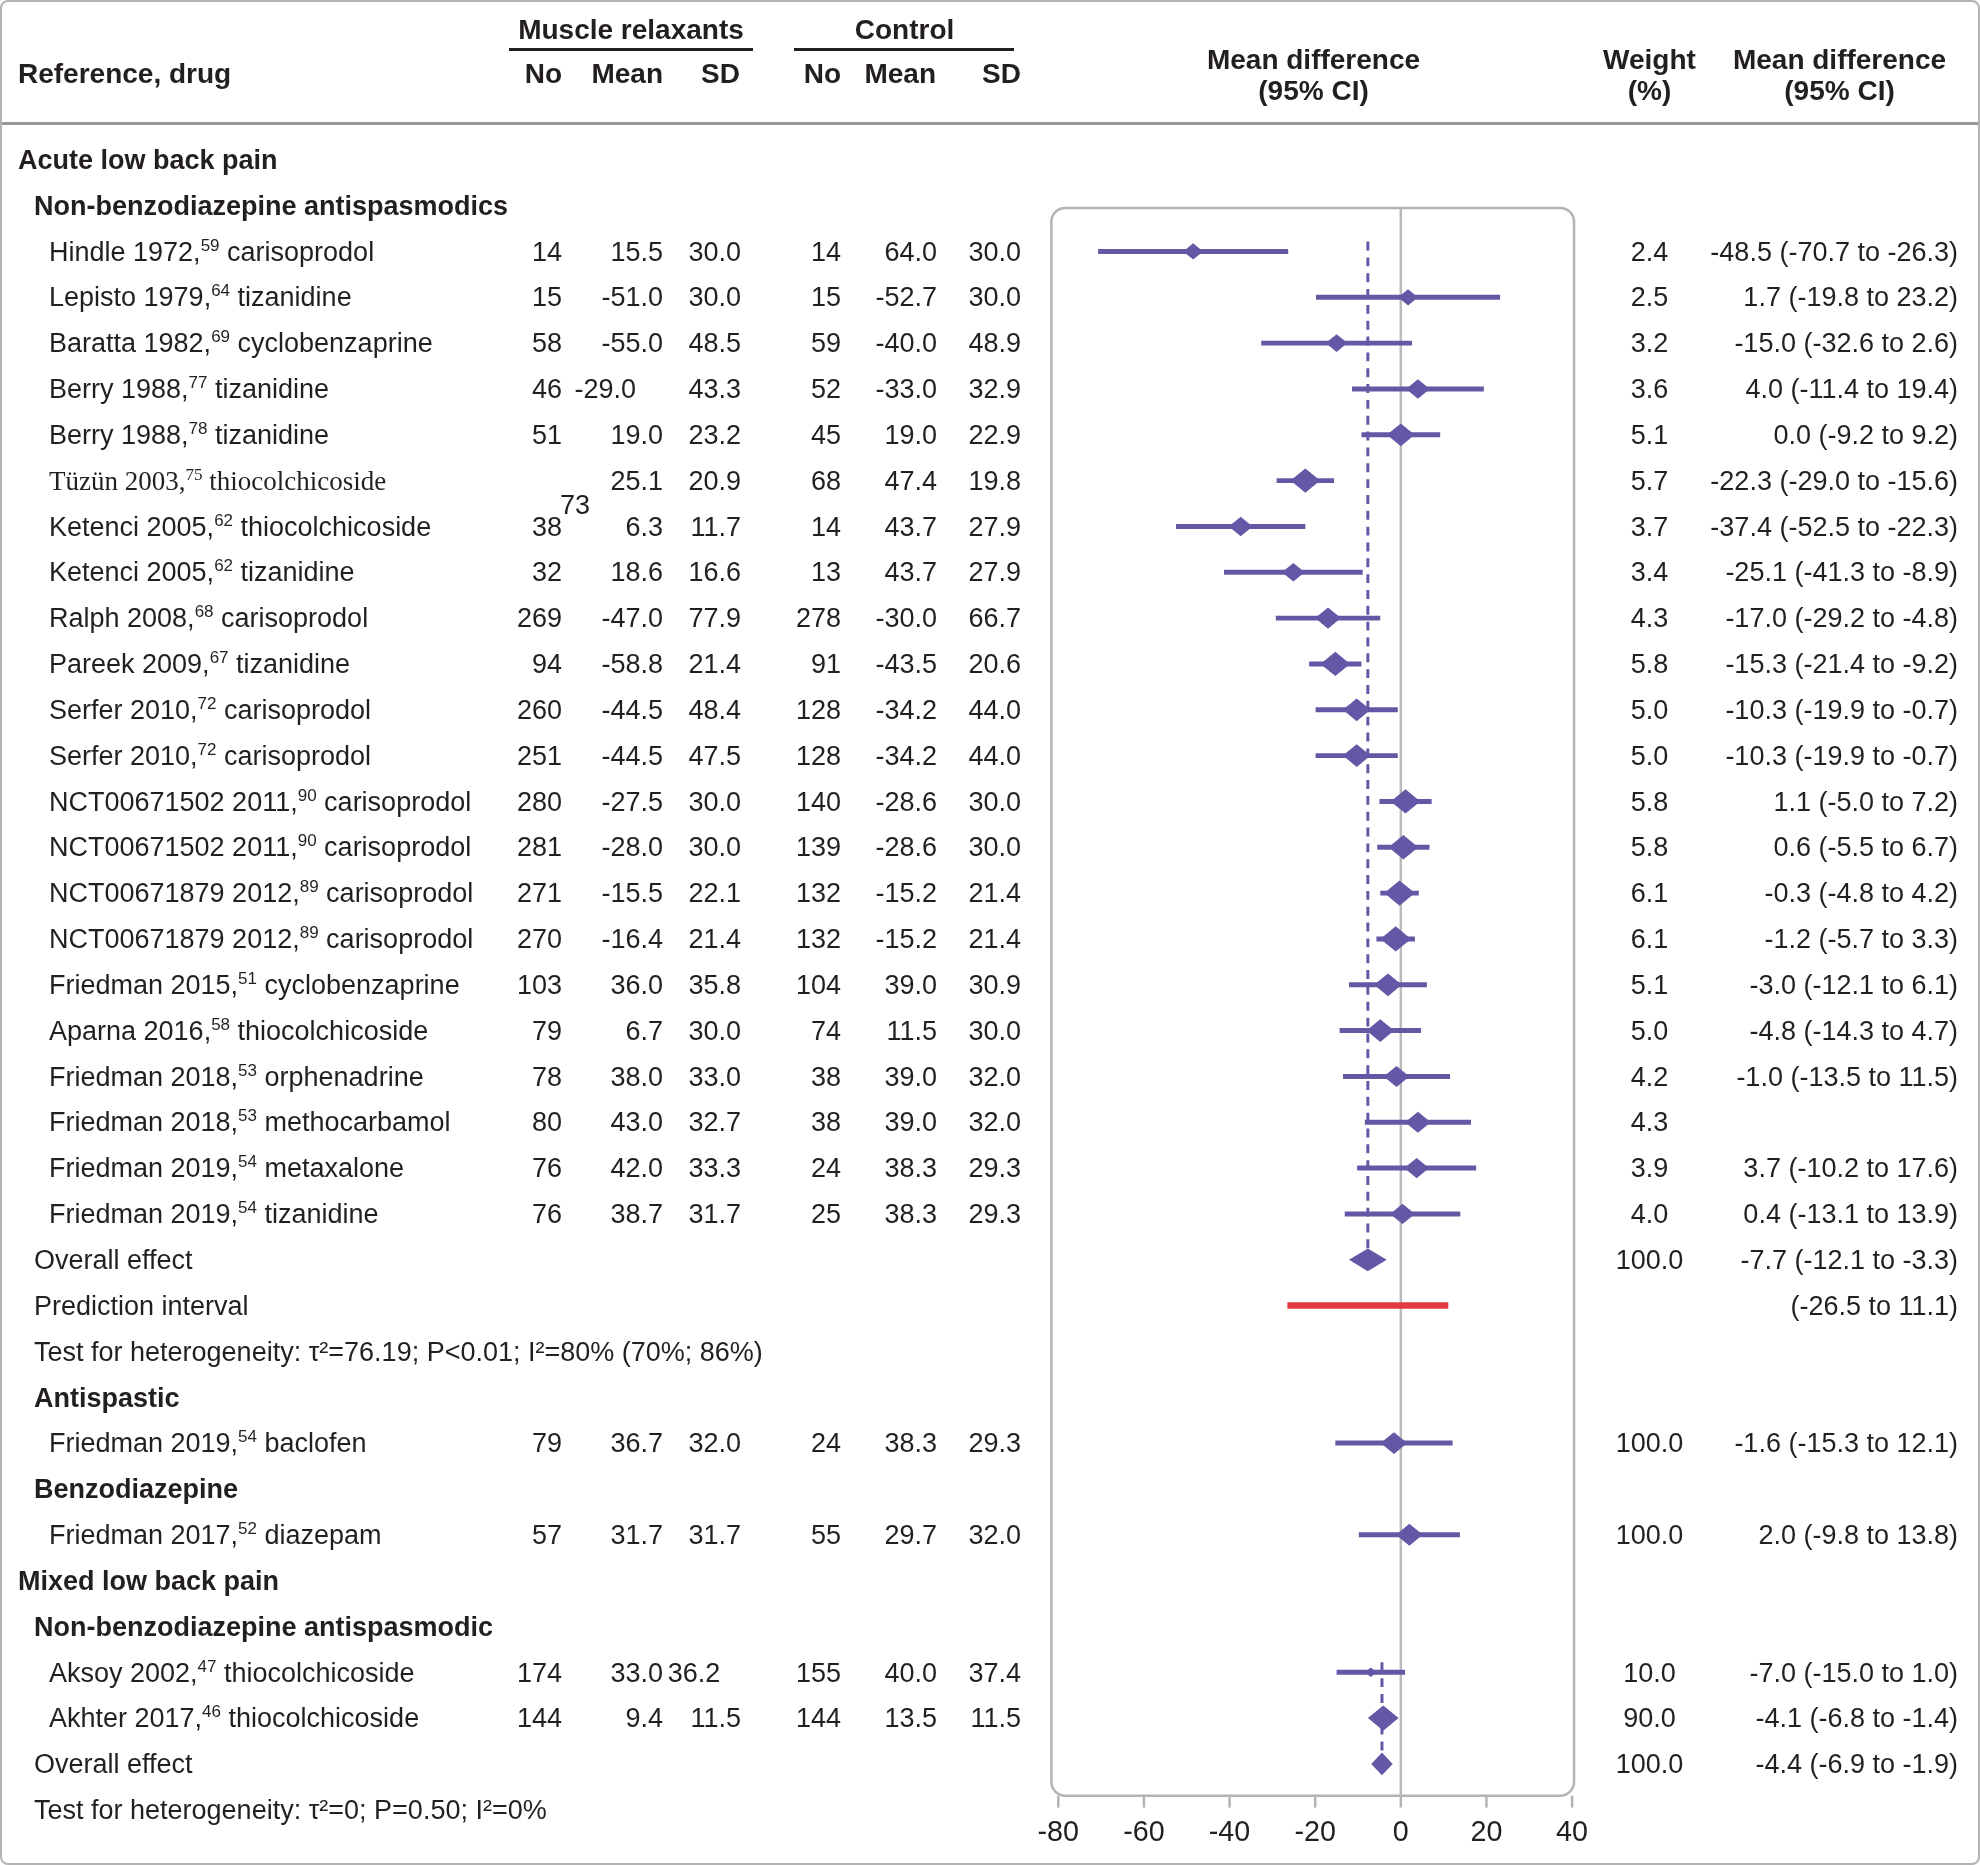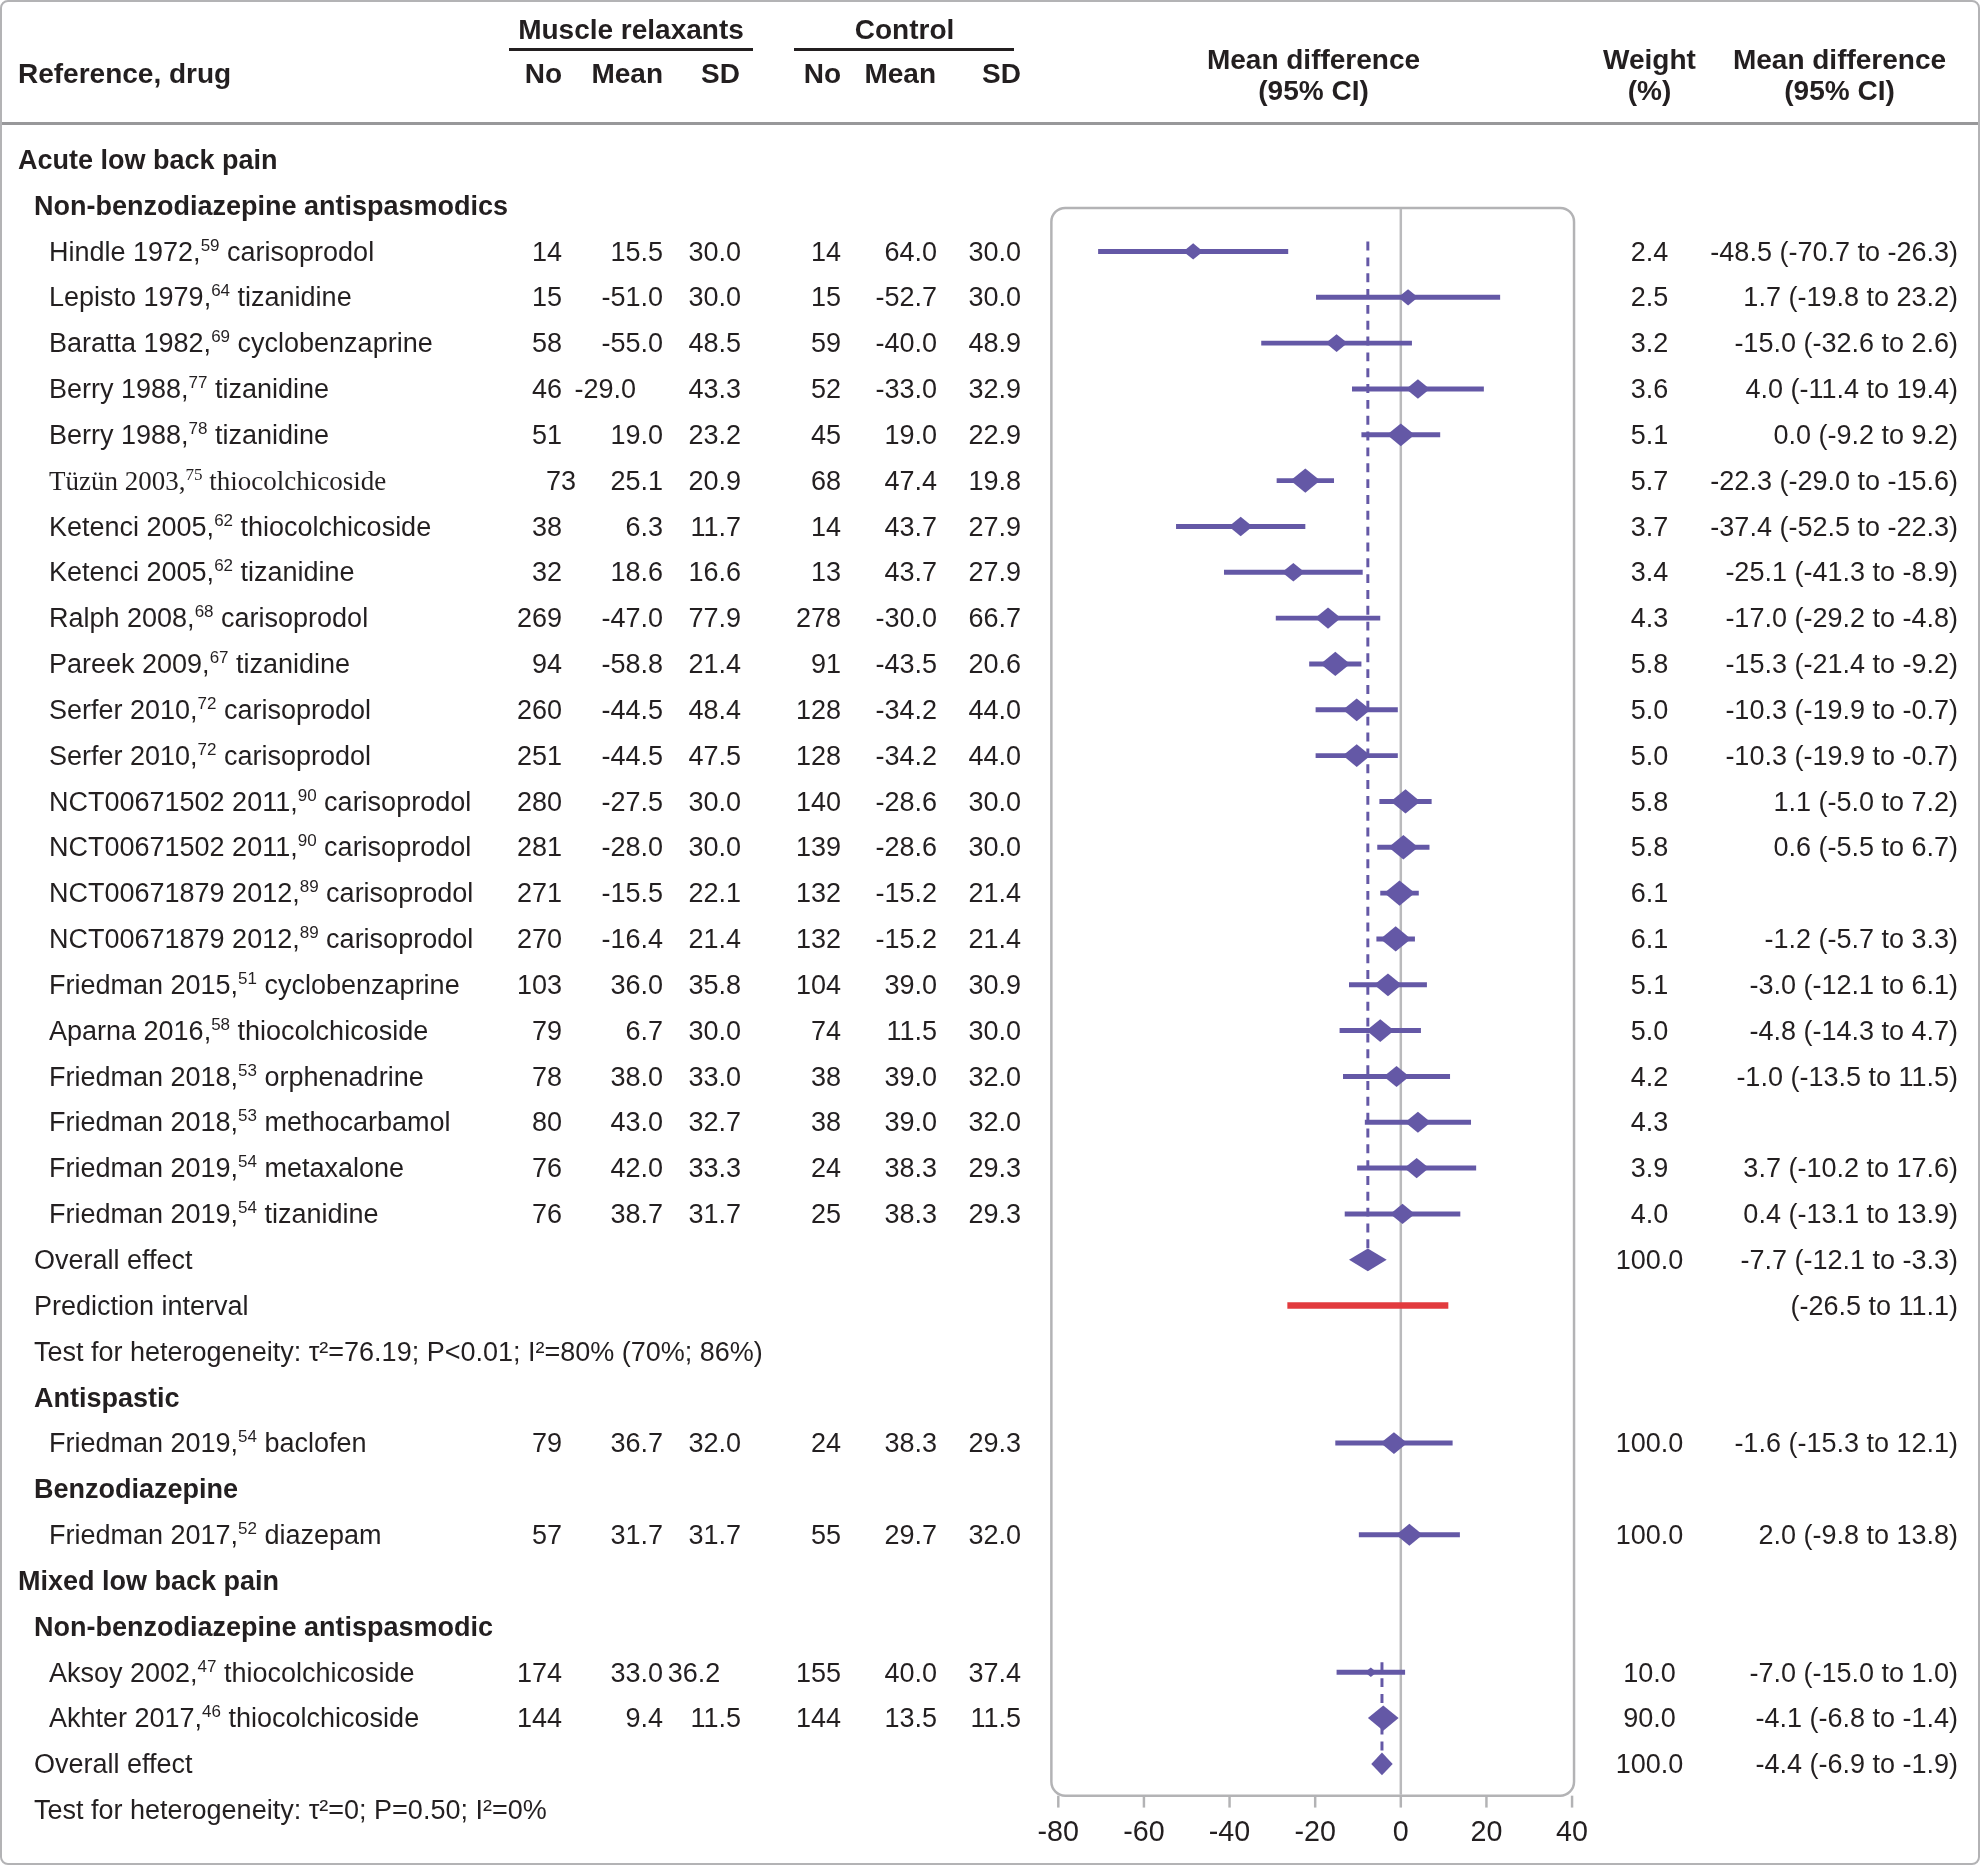--- a/index.html
+++ b/index.html
@@ -105,21 +105,21 @@
         <div class="cell num" style="left: 567px;">19.0</div>
         <div class="cell num" style="left: 645px;">23.2</div>
         <div class="cell num" style="left: 745px;">45</div>
         <div class="cell num" style="left: 841px;">19.0</div>
         <div class="cell num" style="left: 925px;">22.9</div>
         <div class="cell wt">5.1</div>
         <div class="cell ci">0.0 (-9.2 to 9.2)</div>
       </div>
       <div class="row" style="top: 456px;">
         <div class="cell " style="left: 47px; font-family: Liberation Serif, serif;">Tüzün 2003,<sup>75</sup> thiocolchicoside</div>
-        <div class="cell num" style="left: 480px;">73</div>
+        <div class="cell num" style="left: 494px; margin-top: 24px;">73</div>
         <div class="cell num" style="left: 567px;">25.1</div>
         <div class="cell num" style="left: 645px;">20.9</div>
         <div class="cell num" style="left: 745px;">68</div>
         <div class="cell num" style="left: 841px;">47.4</div>
         <div class="cell num" style="left: 925px;">19.8</div>
         <div class="cell wt">5.7</div>
         <div class="cell ci">-22.3 (-29.0 to -15.6)</div>
       </div>
       <div class="row" style="top: 502px;">
         <div class="cell " style="left: 47px;">Ketenci 2005,<sup>62</sup> thiocolchicoside</div>
@@ -211,20 +211,21 @@
       </div>
       <div class="row" style="top: 868px;">
         <div class="cell " style="left: 47px;">NCT00671879 2012,<sup>89</sup> carisoprodol</div>
         <div class="cell num" style="left: 466px;">271</div>
         <div class="cell num" style="left: 567px;">-15.5</div>
         <div class="cell num" style="left: 645px;">22.1</div>
         <div class="cell num" style="left: 745px;">132</div>
         <div class="cell num" style="left: 841px;">-15.2</div>
         <div class="cell num" style="left: 925px;">21.4</div>
         <div class="cell wt">6.1</div>
+        <div class="cell ci">-0.3 (-4.8 to 4.2)</div>
       </div>
       <div class="row" style="top: 914px;">
         <div class="cell " style="left: 47px;">NCT00671879 2012,<sup>89</sup> carisoprodol</div>
         <div class="cell num" style="left: 466px;">270</div>
         <div class="cell num" style="left: 567px;">-16.4</div>
         <div class="cell num" style="left: 645px;">21.4</div>
         <div class="cell num" style="left: 745px;">132</div>
         <div class="cell num" style="left: 841px;">-15.2</div>
         <div class="cell num" style="left: 925px;">21.4</div>
         <div class="cell wt">6.1</div>

